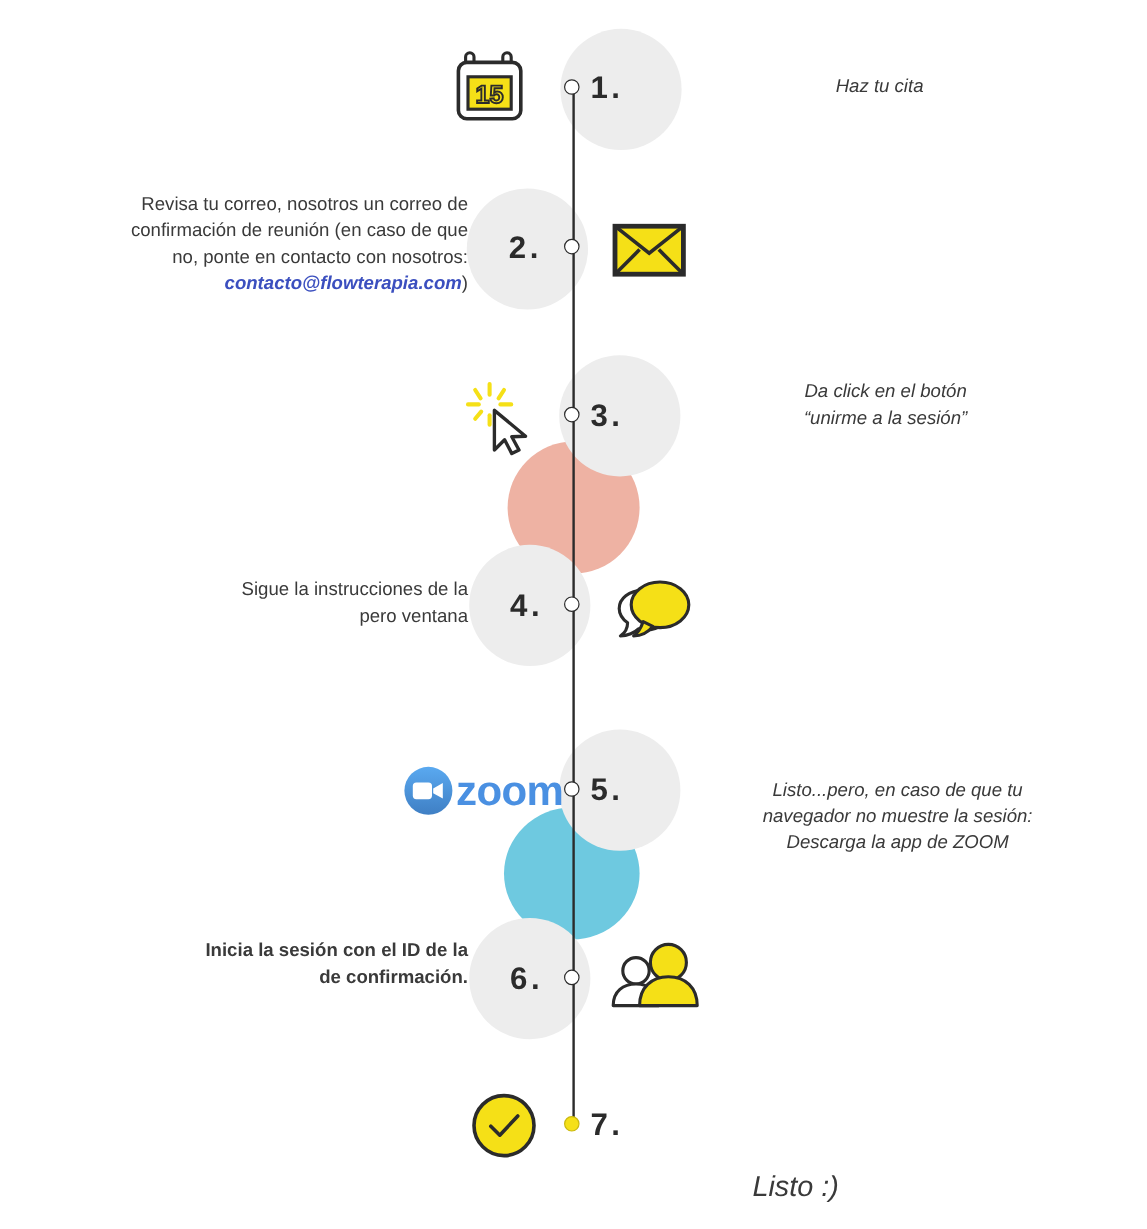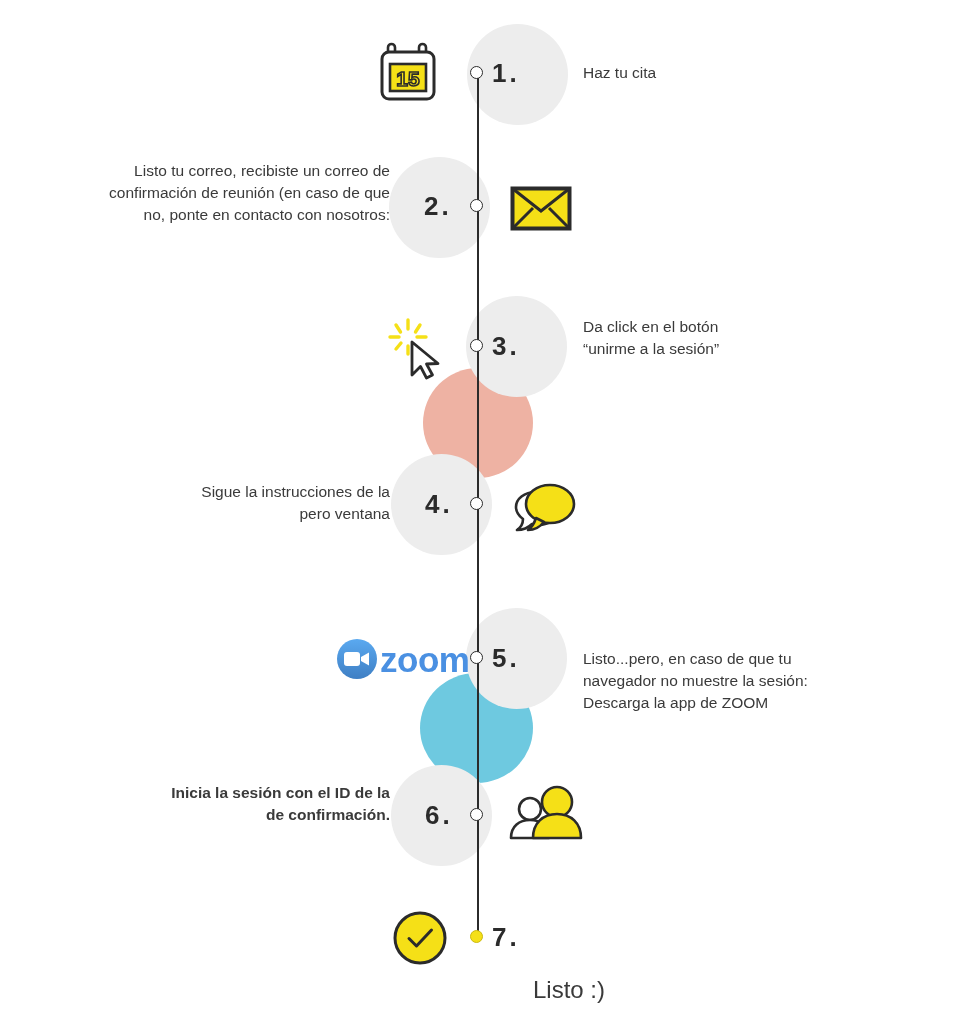--- a/index.html
+++ b/index.html
@@ -88,21 +88,21 @@
   }
 
   
   .desc {
     position: absolute;
     font-size: 15.5px;
     line-height: 1.42;
     color: #3a3a3a;
     z-index: 7;
   }
-  .desc.right { text-align: left; }
+  .desc.right { text-align: center; font-style: italic; }
   .desc.left  { text-align: right; }
   .desc .mail {
     color: #3b4fbf;
     font-style: italic;
     font-weight: bold;
   }
 
   
   .icon {
     position: absolute;
@@ -153,23 +153,24 @@
       <rect x="40" y="2" width="7" height="16" rx="3.5" fill="#fff" stroke="#2b2b2b" stroke-width="2.6"></rect>
       <rect x="3" y="10" width="52" height="47" rx="7" fill="#ffffff" stroke="#2b2b2b" stroke-width="3"></rect>
       <rect x="11" y="22" width="36" height="27" fill="#F5E017" stroke="#2b2b2b" stroke-width="2.6"></rect>
       <text x="29" y="44" font-family="'Liberation Sans',sans-serif" font-size="21" font-weight="bold" fill="#F5E017" stroke="#2b2b2b" stroke-width="1.6" text-anchor="middle">15</text>
     </svg>
   </div>
 
   <div class="node" style="top:199px;"></div>
   <div class="step-num" style="left:424px; top:191px;">2.</div>
   <div class="desc left" style="left:68px; top:160px; width:322px;">
-    <div>Listo tu correo, recibiste un correo de</div>
+    <div>Revisa tu correo, nosotros un correo de</div>
     <div>confirmación de reunión (en caso de que</div>
     <div>no, ponte en contacto con nosotros:</div>
+    <div><span class="mail">contacto@flowterapia.com</span><span>)</span></div>
   </div>
   <div class="icon" style="left:510px; top:186px;">
     <svg width="62" height="45" viewBox="0 0 62 45">
       <rect x="2.5" y="2.5" width="57" height="40" fill="#F5E017" stroke="#2b2b2b" stroke-width="4"></rect>
       <path d="M2.5 2.5 L31 25 L59.5 2.5" fill="none" stroke="#2b2b2b" stroke-width="3"></path>
       <path d="M2.5 42.5 L23 22" fill="none" stroke="#2b2b2b" stroke-width="3"></path>
       <path d="M59.5 42.5 L39 22" fill="none" stroke="#2b2b2b" stroke-width="3"></path>
     </svg>
   </div>
 

